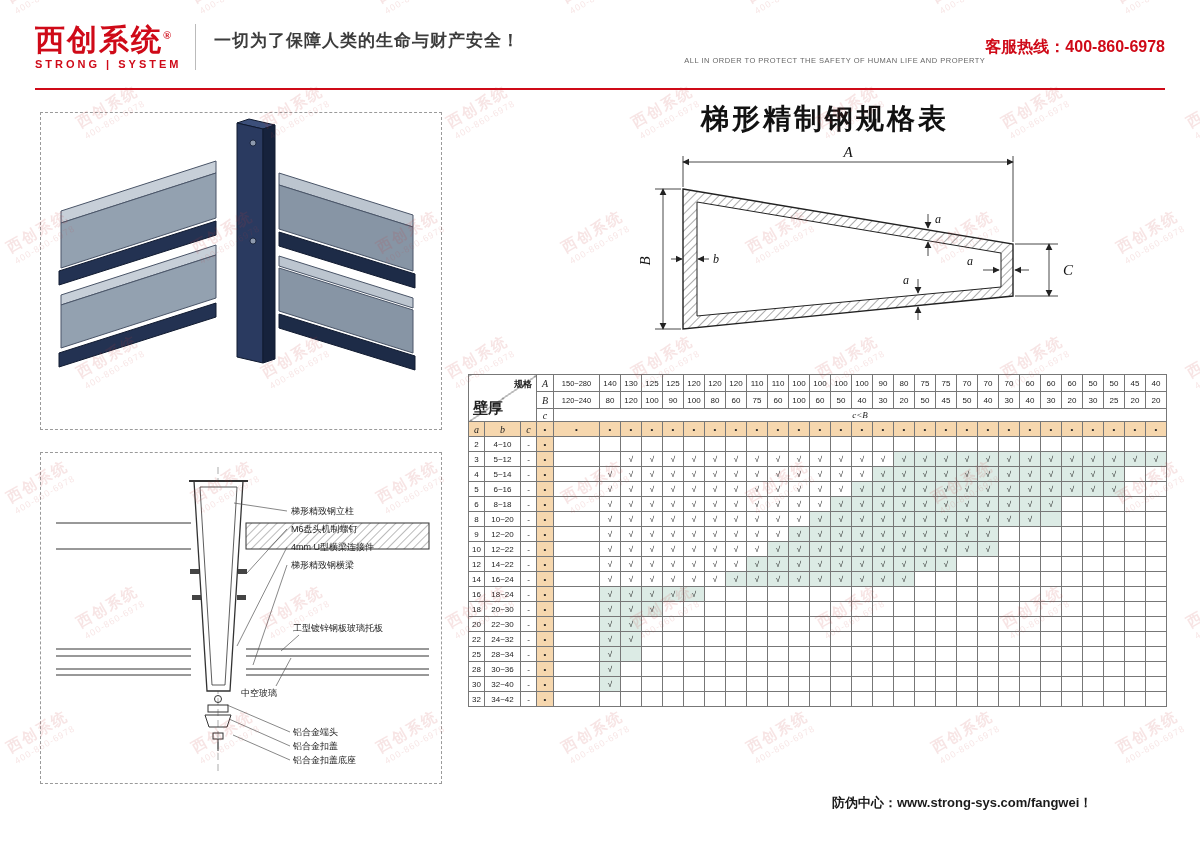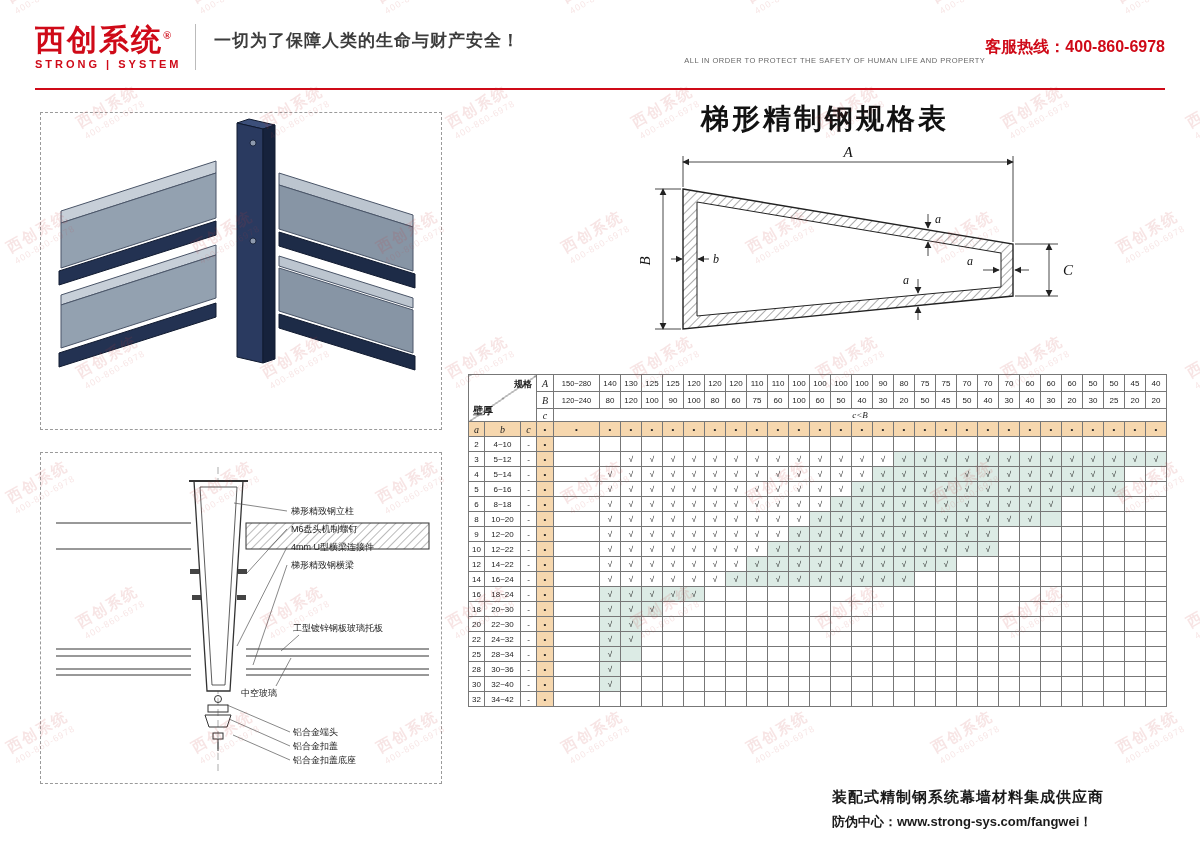--- a/index.html
+++ b/index.html
@@ -30,21 +30,21 @@
   .dim-text-s{font-family:"Liberation Serif",serif;font-style:italic;font-size:12px;fill:#111;}
   
   #spec-table{border-collapse:collapse;table-layout:fixed;width:698px;margin-top:8px;}
   #spec-table td{border:1px solid #777;text-align:center;vertical-align:middle;padding:0;height:14px;
                  font-size:8px;color:#222;white-space:nowrap;overflow:hidden;}
   #spec-table tr.hdr td{height:16px;}
   #spec-table tr.crow td{height:12px;}
   #spec-table td.corner{position:relative;background:
       linear-gradient(to bottom right,#fff 49.4%,#777 49.4%,#777 50.6%,#fff 50.6%);}
   .corner-top{position:absolute;top:3px;right:4px;font-size:9px;font-weight:bold;}
-  .corner-bottom{position:absolute;bottom:3px;left:4px;font-size:10px;font-weight:bold;}
+  .corner-bottom{position:absolute;bottom:3px;left:4px;font-size:15px;font-weight:bold;}
   #spec-table td.rowlab,#spec-table td.ital,#spec-table td.crow-cell{
       font-family:"Liberation Serif",serif;font-style:italic;font-size:10px;}
   #spec-table td.crow-cell{font-size:9px;}
   #spec-table td.peach{background:var(--peach,#f6d7ae);}
   #spec-table td.teal{background:var(--teal,#dcebe5);}
   #spec-table td.wide{font-size:7.5px;}
   #spec-table td.range{font-size:8px;}
   .table-note{font-size:9px;color:#333;margin-top:4px;}
   
   .footer{position:absolute;left:832px;top:788px;}
@@ -966,21 +966,20 @@
             <td></td>
             <td></td>
             <td></td>
             <td></td>
           </tr>
         </tbody>
       </table>
   </div>
 
   <div class="footer">
-    <div class="footer-l1">装配式精制钢系统幕墙材料集成供应商</div>
     <div class="footer-l2">防伪中心：www.strong-sys.com/fangwei！</div>
   </div>
 
   <div id="watermarks">
       <div class="wm" style="left: -45px; top: -28px;">
         <div class="wm1">西创系统</div>
         <div class="wm2">400-860-6978</div>
       </div>
       <div class="wm" style="left: 140px; top: -28px;">
         <div class="wm1">西创系统</div>

